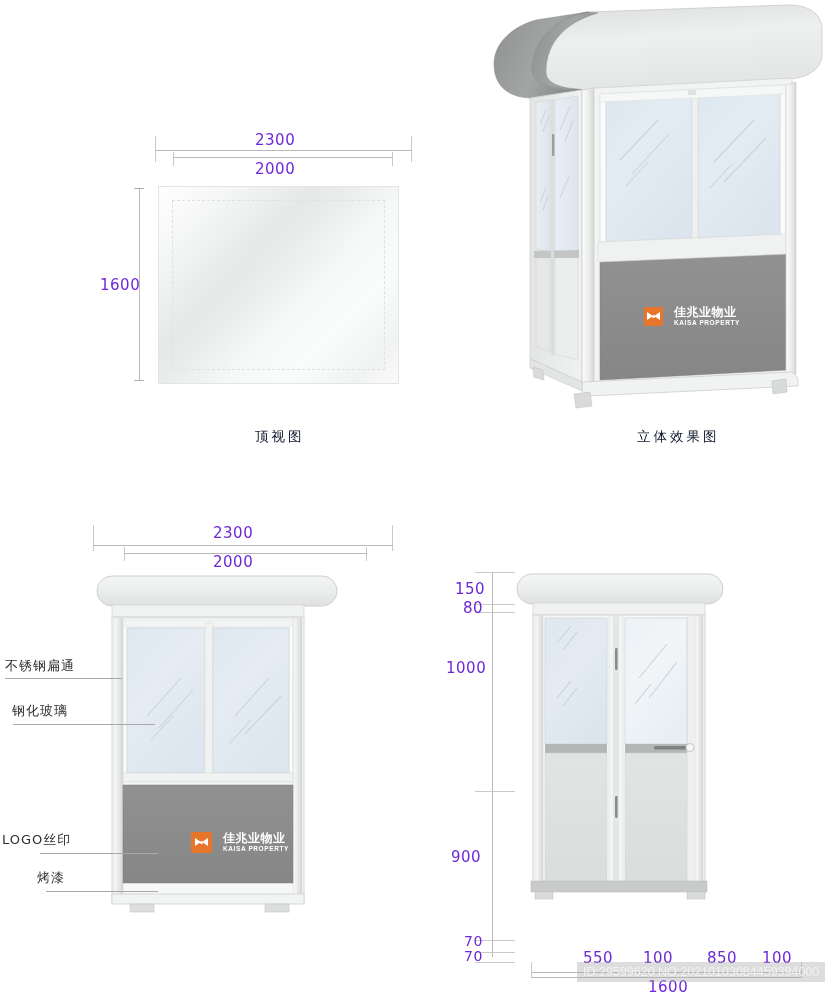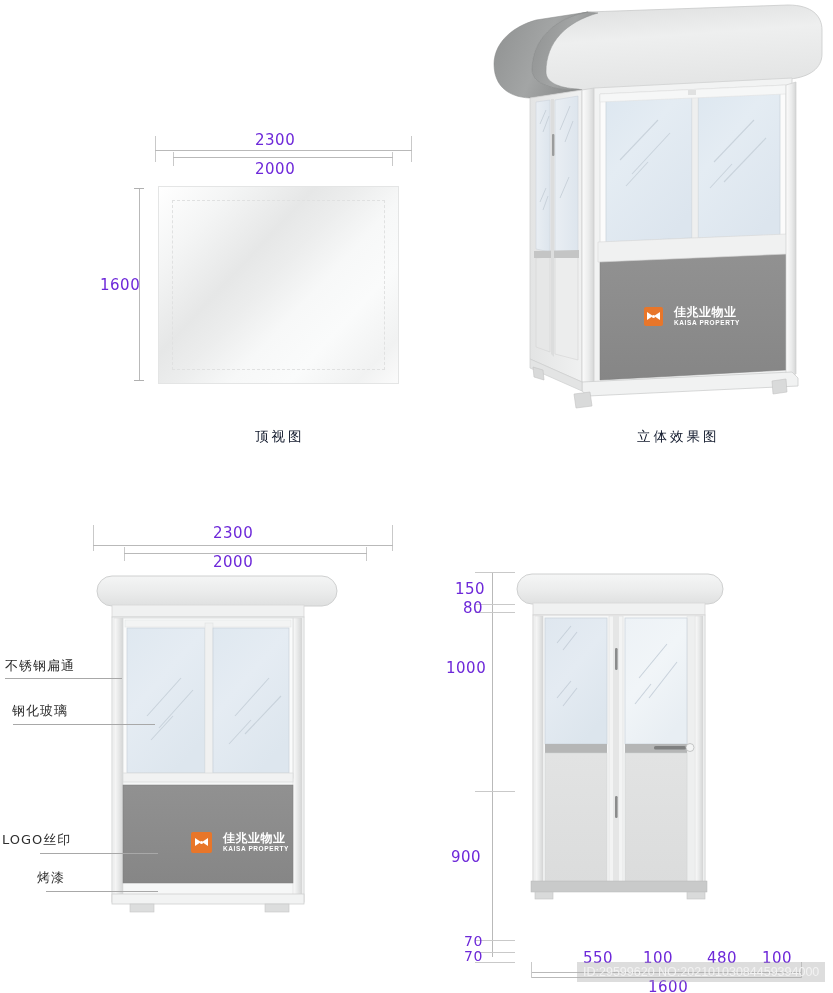--- a/index.html
+++ b/index.html
@@ -422,21 +422,21 @@
       </g>
 
       <rect x="16" y="313" width="176" height="11" fill="#c9caca" stroke="#b7b8b8" stroke-width="0.5"></rect>
 
       <rect x="20" y="324" width="18" height="7" fill="#d9dada" stroke="#c2c3c3" stroke-width="0.6"></rect>
       <rect x="172" y="324" width="18" height="7" fill="#d9dada" stroke="#c2c3c3" stroke-width="0.6"></rect>
     </svg>
 
     <div class="dim-txt" style="left:583px;top:949px;text-align:center;">550</div>
     <div class="dim-txt" style="left:643px;top:949px;">100</div>
-    <div class="dim-txt" style="left:707px;top:949px;">480</div>
+    <div class="dim-txt" style="left:707px;top:949px;">850</div>
     <div class="dim-txt" style="left:762px;top:949px;">100</div>
 
     <div class="dim-line dim-h" style="left:531px;top:972px;width:270px;"></div>
     <div class="dim-line dim-h" style="left:531px;top:977px;width:270px;"></div>
     <div class="ext-v" style="left:531px;top:962px;height:16px;"></div>
     <div class="ext-v" style="left:801px;top:962px;height:16px;"></div>
     <div class="dim-txt" style="left:648px;top:978px;">1600</div>
   </div>
 
   <div id="wm-id">ID:29599620 NO:20210103084459394000</div>

